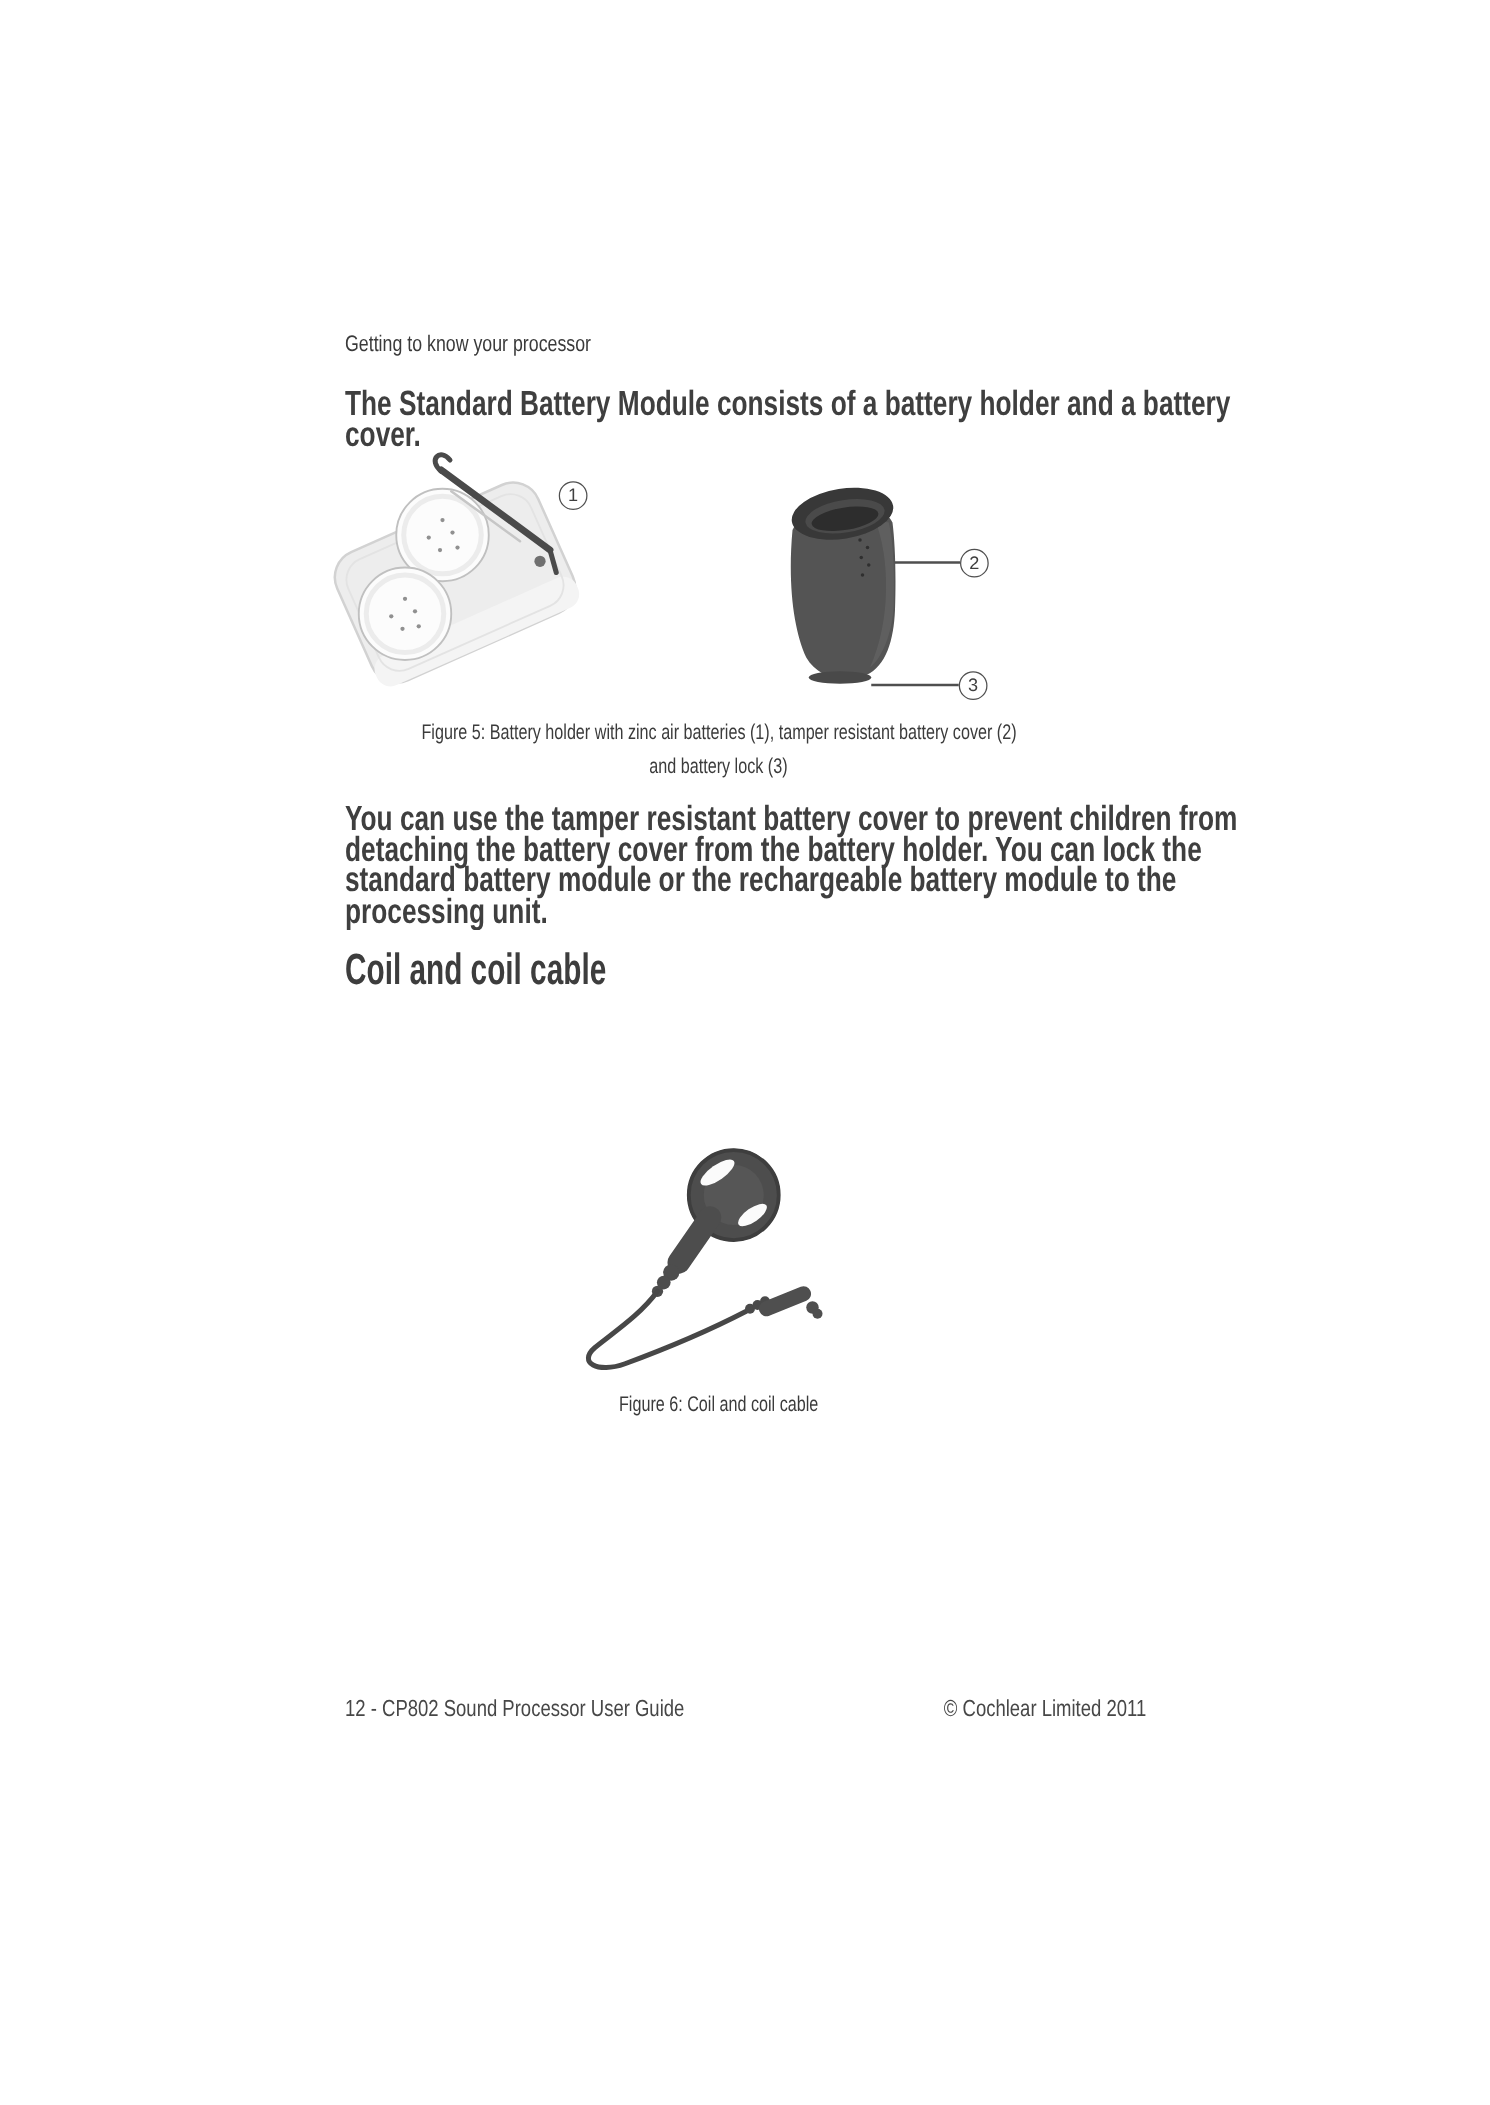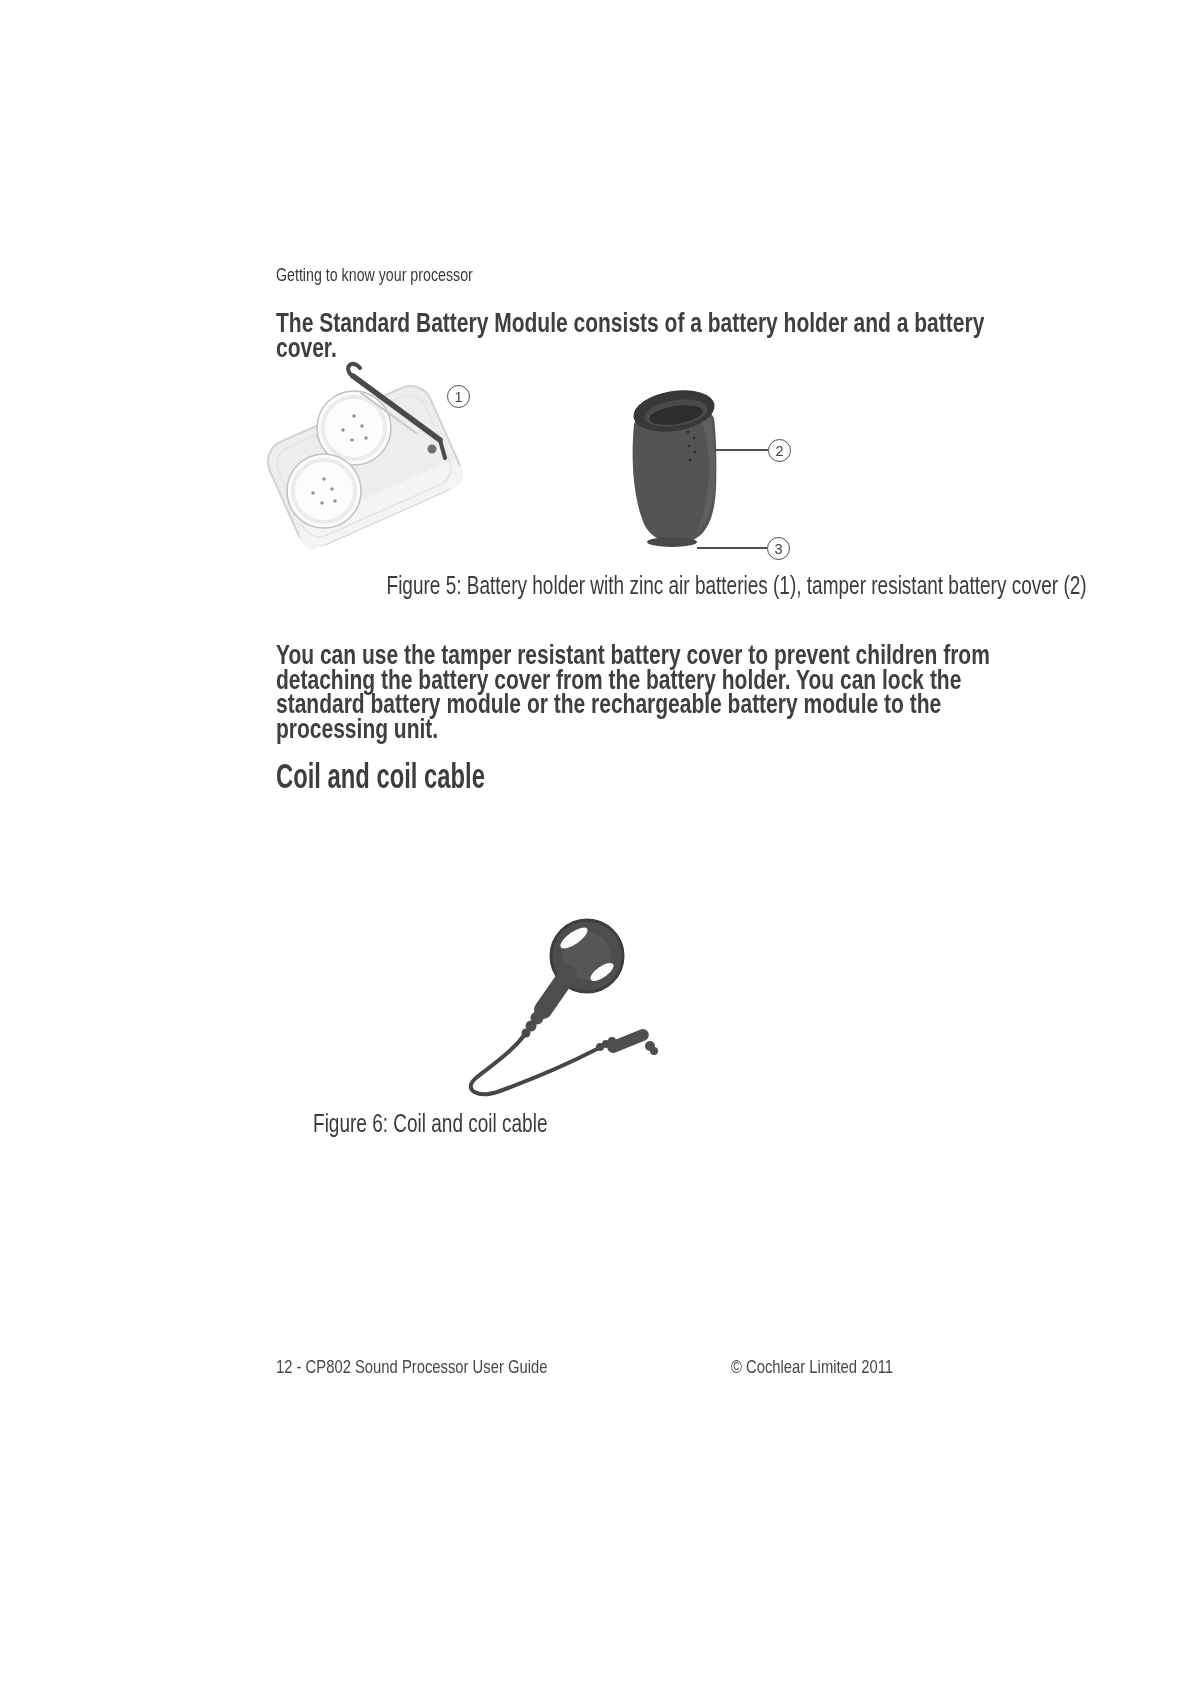--- a/index.html
+++ b/index.html
@@ -5,22 +5,22 @@
   html,body { margin:0; padding:0; background:#ffffff; }
   .page {
     position:relative; width:1113px; height:1684px; background:#ffffff;
     font-family:"Liberation Sans", sans-serif; color:#3f3f3f; overflow:hidden;
   }
   .abs { position:absolute; }
   .tline { white-space:nowrap; transform:scaleX(0.75); transform-origin:0 50%; }
   .t-header { font-size:18px; line-height:24px; color:#3a3a3a; }
   .t-header .tline { transform:scaleX(0.79); }
   .t-body { font-size:28px; line-height:24.7px; color:#3f3f3f;font-weight:bold; }
-  .t-caption { font-size:25px; line-height:27px; color:#3b3b3b;
-    width:598px; display:flex; flex-direction:row; align-items:center;text-align:center; }
+  .t-caption { font-size:17px; line-height:27px; color:#3b3b3b;
+    width:598px; display:flex; flex-direction:column; align-items:center;text-align:center; }
   .t-caption .tline { transform:scaleX(0.76); transform-origin:50% 50%; }
   .t-heading { font-size:35px; line-height:40px; color:#3d3d3d; font-weight:700; }
   .t-heading .tline { transform:scaleX(0.68); }
   .t-footer { font-size:18.5px; line-height:24px; color:#474747; }
   .t-footer .tline { transform:scaleX(0.80); }
   .callout {
     position:absolute; width:23px; height:23px; border-radius:50%;
     border:1.6px solid #4f4f4f; background:#ffffff; box-sizing:border-box;
     display:flex; align-items:center; justify-content:center;
     font-size:14.5px; color:#3f3f3f;
@@ -159,19 +159,19 @@
     </g>
   </svg>
 
   <div class="abs t-caption" style="left:276px; top:1110px;">
     <div class="tline">Figure 6: Coil and coil cable</div>
   </div>
 
   <div class="abs t-footer" style="left:276px; top:1355px;">
     <div class="tline">12 - CP802 Sound Processor User Guide</div>
   </div>
-  <div class="abs t-footer" style="left:731px; top:1355px;">
+  <div class="abs t-footer" style="left:755px; top:1355px;">
     <div class="tline">© Cochlear Limited 2011</div>
   </div>
 
   <div class="edge-mark"></div>
 
 </div>
 
 </body></html>

